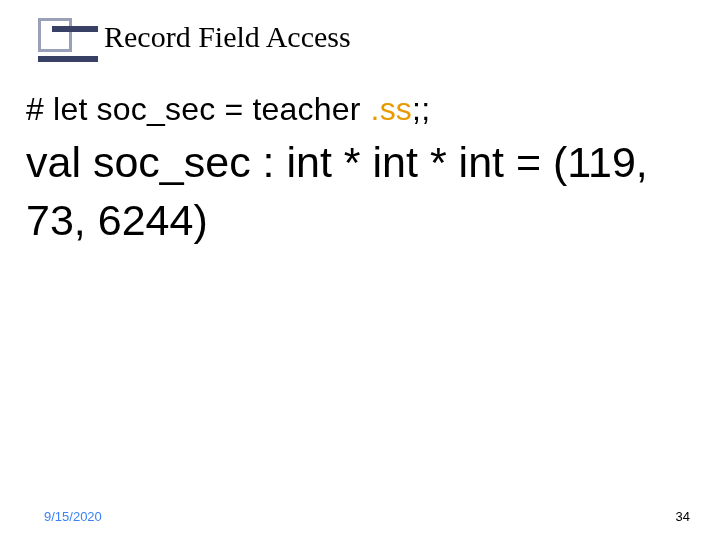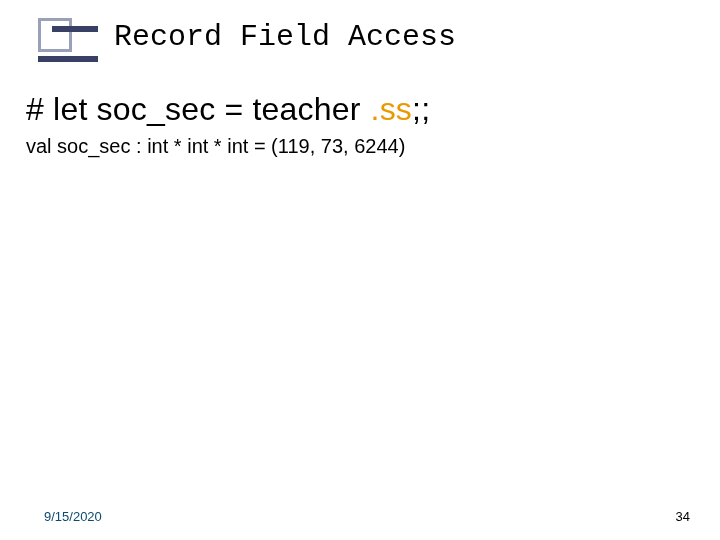--- a/index.html
+++ b/index.html
@@ -44,54 +44,54 @@
     position: absolute;
     top: 42px;
     left: 0;
     width: 60px;
     height: 6px;
     background: #394066;
   }
   .title-text {
     position: absolute;
     top: 6px;
-    left: 76px;
+    left: 66px;
     font-size: 30px;
     color: #000;
     white-space: nowrap;
-    font-family: Liberation Mono, monospace;
+    font-family: Liberation Serif, serif;
   }
   .body {
     position: absolute;
     top: 88px;
     left: 26px;
     right: 26px;
     font-family: Verdana, Arial, sans-serif;
     color: #000;
   }
   .code-line1 {
     font-size: 32px;
     line-height: 1.35;
     letter-spacing: 0.2px;
   }
   .code-line2 {
-    font-size: 20px;
+    font-size: 43px;
     line-height: 1.35;
     margin-top: 2px;
   }
   .hl {
     color: #e99a00;
     margin-left: 10px;
   }
   .footer-date {
     position: absolute;
     bottom: 16px;
     left: 44px;
     font-size: 13px;
-    color: #0c4a6e;
+    color: #3b82f6;
   }
   .footer-page {
     position: absolute;
     bottom: 16px;
     right: 30px;
     font-size: 13px;
     color: #000;
   }
 </style>
 </head>

